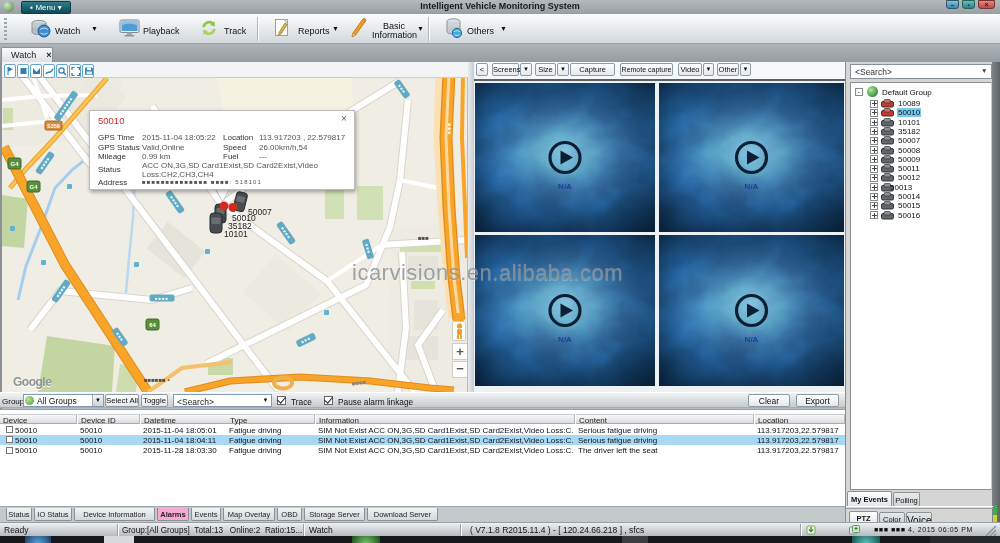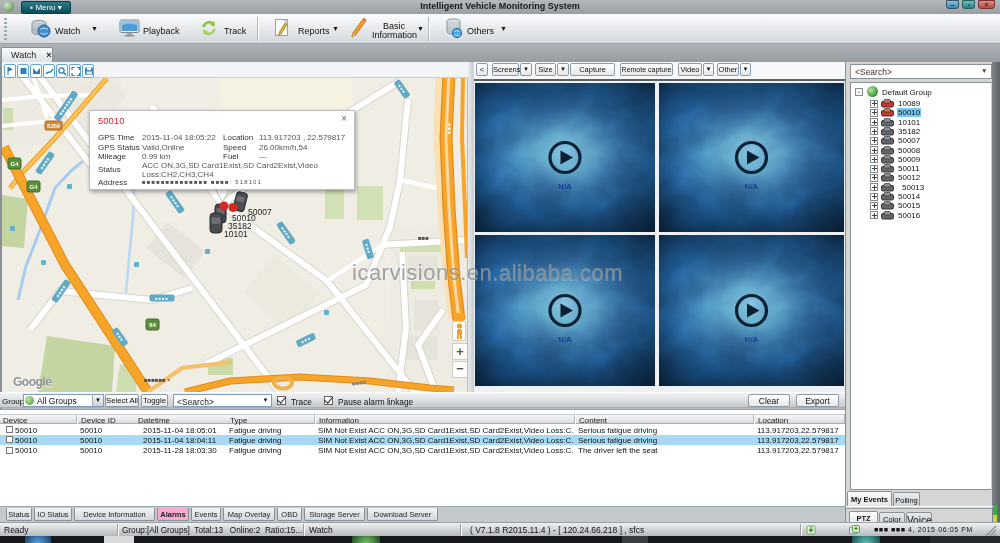--- a/index.html
+++ b/index.html
@@ -416,21 +416,21 @@
 
 <div class="ab" id="tablewrap" style="left:0;top:409px;width:845px;height:97px;background:#fff;border-top:1px solid #98a0a6">
 <style>
 .th{position:absolute;top:4px;height:10px;background:linear-gradient(#f7f8f9,#d9dcdf);border-right:1px solid #b3b8bc;border-top:1px solid #c8ccd0;border-bottom:1px solid #a8adb2;font-size:8px;color:#222;padding:1px 0 0 3px}
 .tr{position:absolute;left:0;width:845px;height:10.3px;font-size:8px;color:#111}
 .td{position:absolute;top:1px;white-space:nowrap;overflow:hidden}
 .cb{position:absolute;left:6px;top:1.5px;width:7px;height:7px;border:1px solid #777;background:#fff}
 </style>
  <div class="th" style="left:0;width:77px">Device</div>
  <div class="th" style="left:78px;width:62px">Device ID</div>
- <div class="th" style="left:135px;width:102px">Datetime</div>
+ <div class="th" style="left:141px;width:102px">Datetime</div>
  <div class="th" style="left:227px;width:88px">Type</div>
  <div class="th" style="left:316px;width:259px">Information</div>
  <div class="th" style="left:576px;width:178px">Content</div>
  <div class="th" style="left:755px;width:90px">Location</div>
  <div class="tr" style="top:14.5px">
   <div class="cb"></div>
       <div class="td" style="left:15px">50010</div>
   <div class="td" style="left:80px">50010</div>
       <div class="td" style="left:143px">2015-11-04 18:05:01</div>
   <div class="td" style="left:229px">Fatigue driving</div>
@@ -554,21 +554,21 @@
         <rect x="3" y="0.5" width="6.5" height="3.5" rx="1.2" fill="#8a9094" stroke="#333" stroke-width="0.7"></rect>
       </svg>
       <div style="position:absolute;left:46px;top:90.4px;padding:0 1px">50012</div>
       <div style="position:absolute;left:19px;top:100.2px;width:8px;height:8px;border:1px solid #848b90;background:#fff"></div>
       <div style="position:absolute;left:21px;top:103.7px;width:5px;height:1px;background:#444"></div>
       <div style="position:absolute;left:23px;top:101.7px;width:1px;height:5px;background:#444"></div>
       <svg style="position:absolute;left:30px;top:99.7px" width="13" height="9">
         <rect x="0.5" y="2.5" width="12" height="5.5" rx="1.5" fill="#62676b" stroke="#333"></rect>
         <rect x="3" y="0.5" width="6.5" height="3.5" rx="1.2" fill="#8a9094" stroke="#333" stroke-width="0.7"></rect>
       </svg>
-      <div style="position:absolute;left:50px;top:99.7px;padding:0 1px">50013</div>
+      <div style="position:absolute;left:38px;top:99.7px;padding:0 1px">50013</div>
       <div style="position:absolute;left:19px;top:109.5px;width:8px;height:8px;border:1px solid #848b90;background:#fff"></div>
       <div style="position:absolute;left:21px;top:113px;width:5px;height:1px;background:#444"></div>
       <div style="position:absolute;left:23px;top:111px;width:1px;height:5px;background:#444"></div>
       <svg style="position:absolute;left:30px;top:109px" width="13" height="9">
         <rect x="0.5" y="2.5" width="12" height="5.5" rx="1.5" fill="#62676b" stroke="#333"></rect>
         <rect x="3" y="0.5" width="6.5" height="3.5" rx="1.2" fill="#8a9094" stroke="#333" stroke-width="0.7"></rect>
       </svg>
       <div style="position:absolute;left:46px;top:109px;padding:0 1px">50014</div>
       <div style="position:absolute;left:19px;top:118.80000000000001px;width:8px;height:8px;border:1px solid #848b90;background:#fff"></div>
       <div style="position:absolute;left:21px;top:122.30000000000001px;width:5px;height:1px;background:#444"></div>

